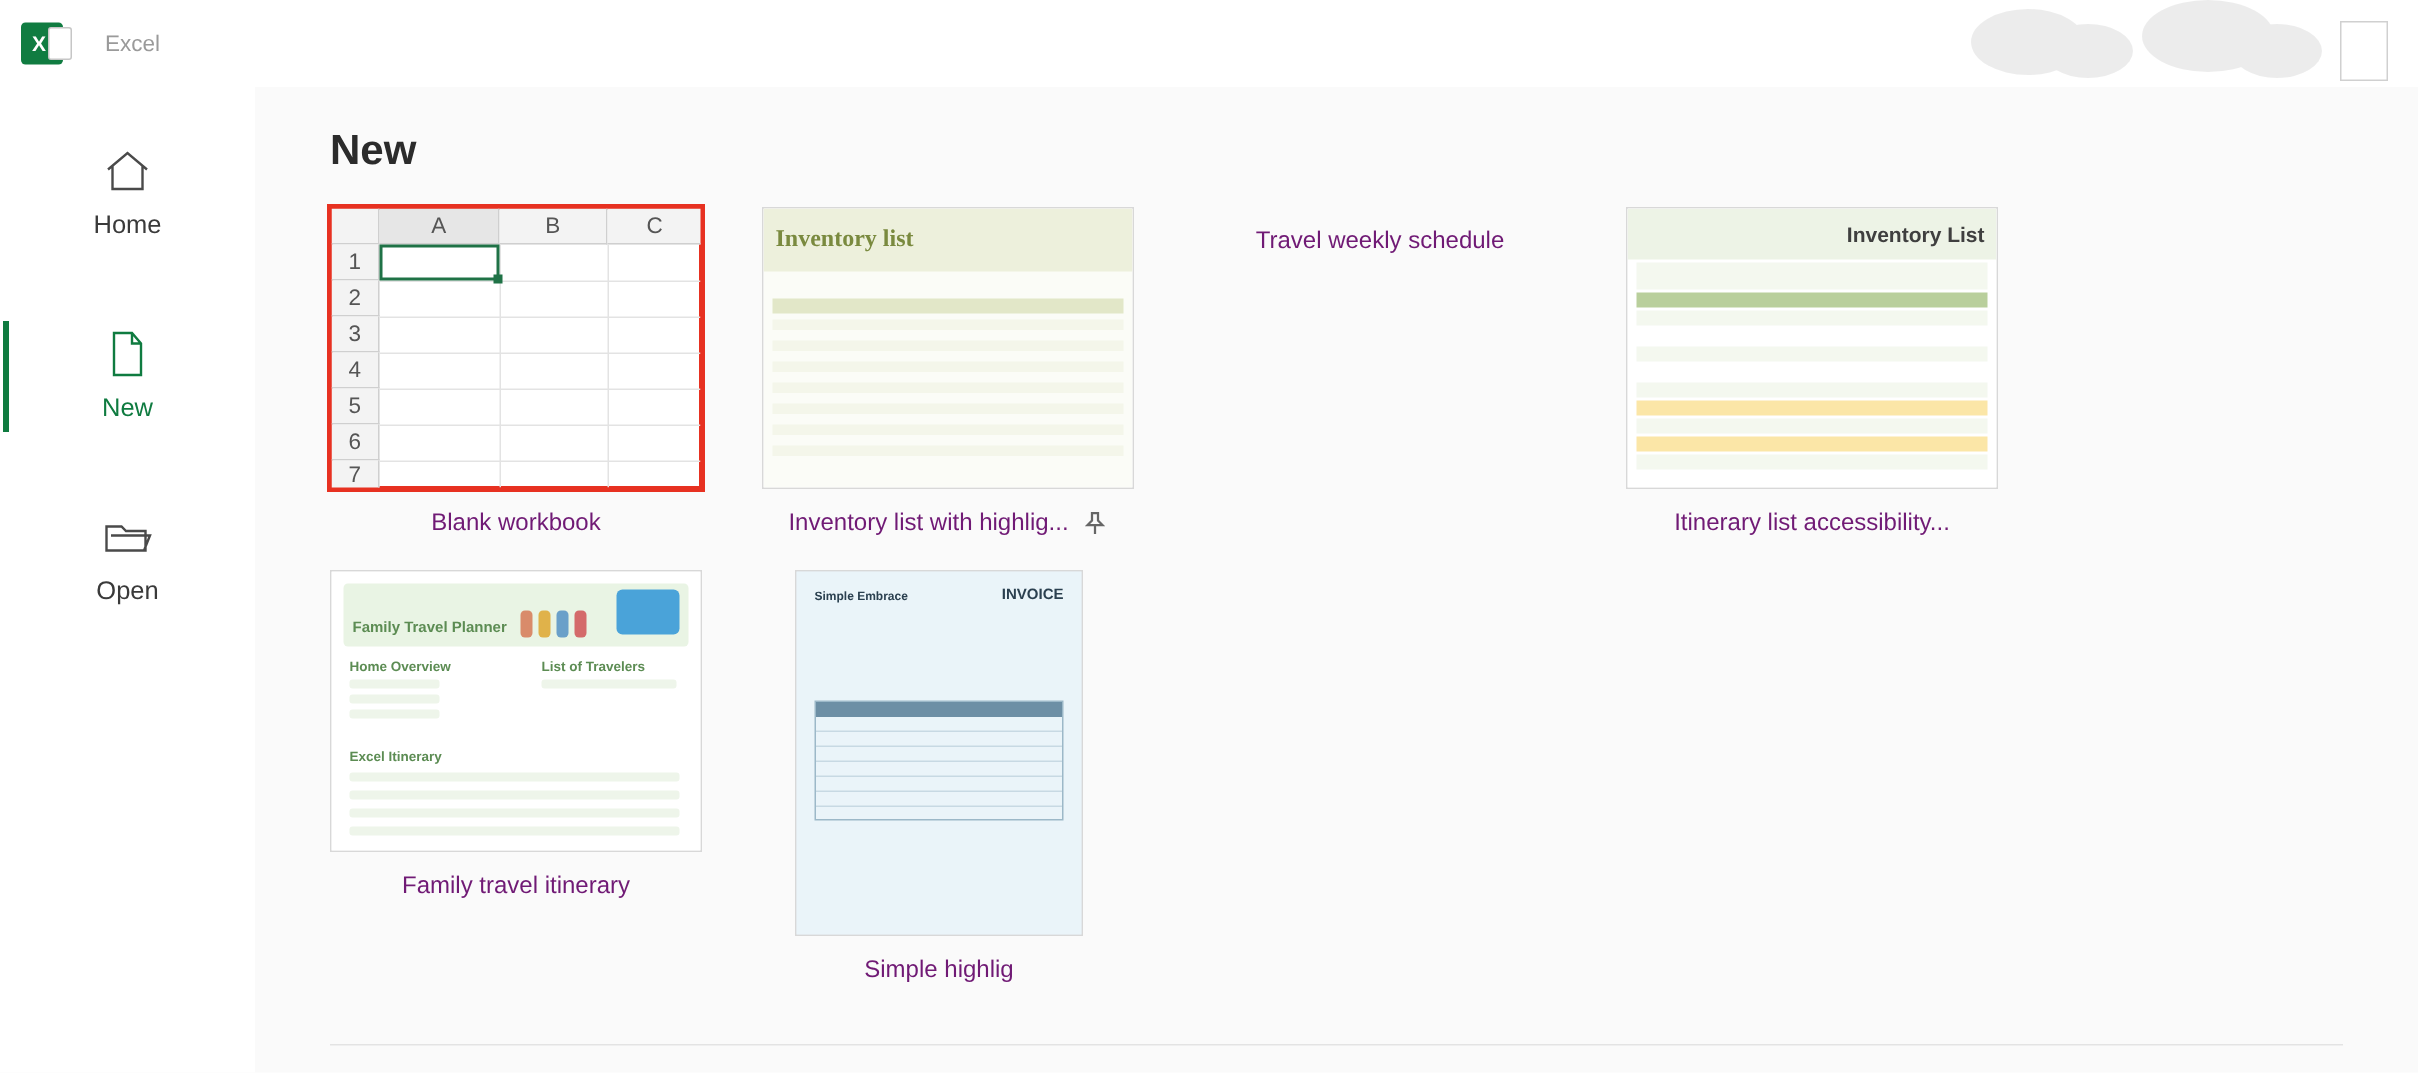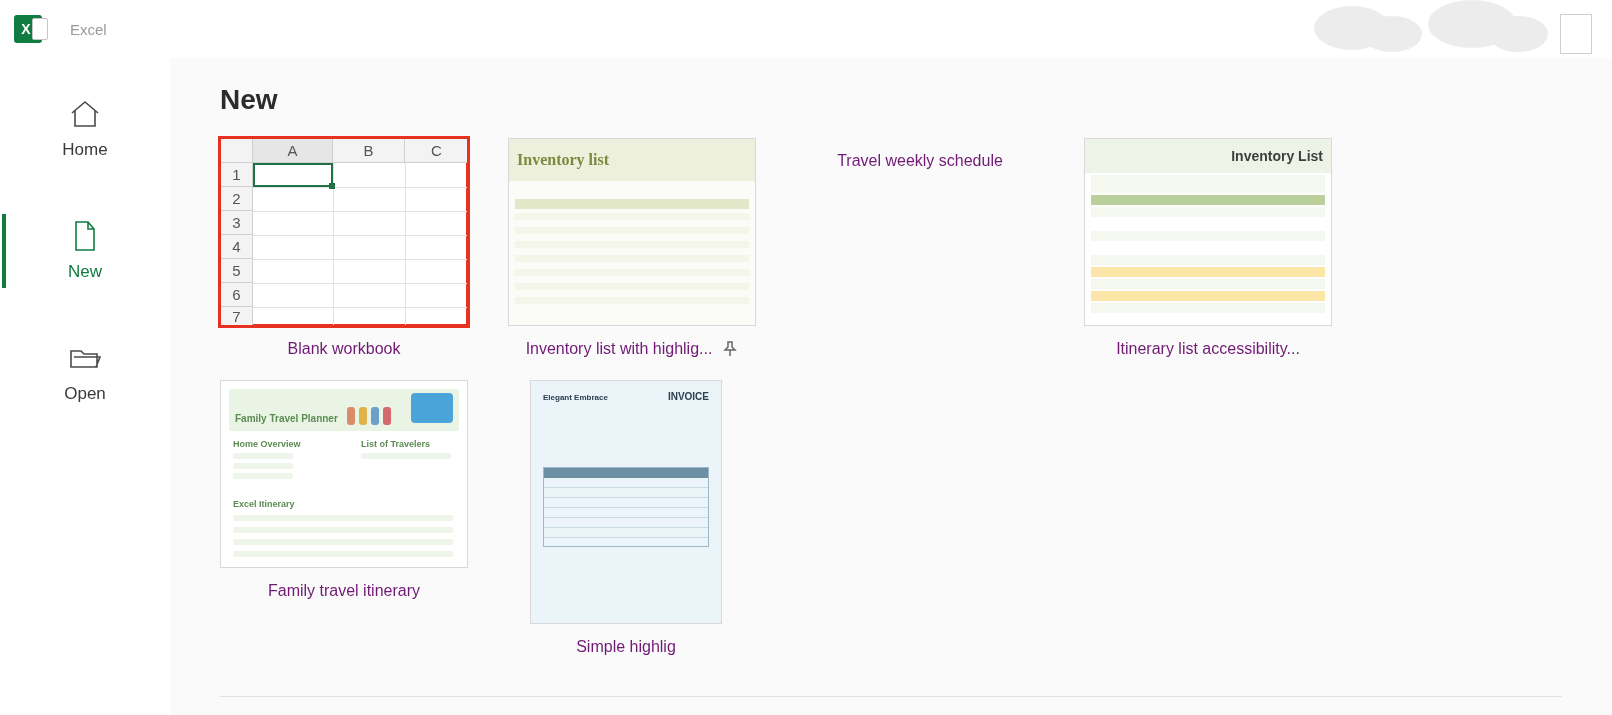--- a/index.html
+++ b/index.html
@@ -351,21 +351,21 @@
         </div>
       </div>
       <div class="template-label">
           <span>Family travel itinerary</span>
         </div>
     </div>
 
     <div class="template-card inv">
       <div class="thumb">
         <div class="invth">
-          <div class="hd">Elegant Embrace</div>
+          <div class="hd">Simple Embrace</div>
           <div class="ivt">INVOICE</div>
           <div class="tbl">
             <div class="h"></div>
             <div class="r"></div>
               <div class="r"></div>
               <div class="r"></div>
             <div class="r"></div>
               <div class="r"></div>
               <div class="r"></div>
           </div>

